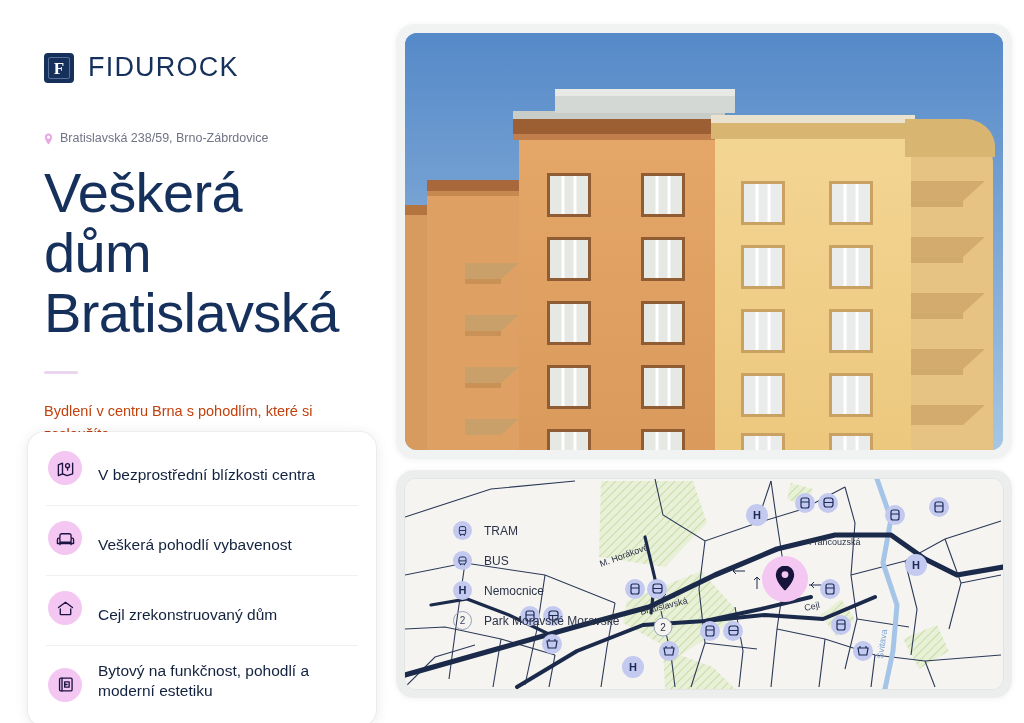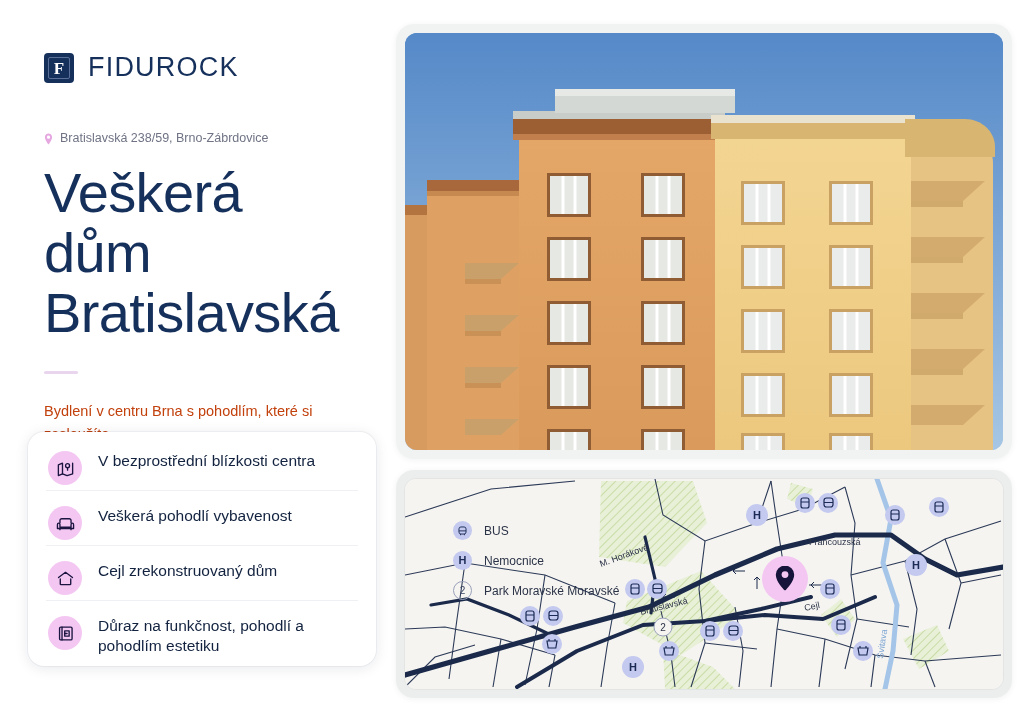--- a/index.html
+++ b/index.html
@@ -67,22 +67,22 @@
   
   .features {
     position: absolute; left: 28px; top: 432px;
     width: 348px;
     background: #fff;
     border-radius: 16px;
     box-shadow: 0 2px 14px rgba(20,30,60,.10), 0 0 0 1px rgba(20,30,60,.045);
     padding: 4px 18px 4px 18px;
   }
   .feat {
-    display: flex; align-items: flex-start; gap: 16px;
-    padding: 15px 2px 5px 2px;
+    display: flex; align-items: flex-end; gap: 16px;
+    padding: 15px 2px 20px 2px;
     border-bottom: 1px solid #eef0f3;
     min-height: 34px;
   }
   .feat:last-child { border-bottom: none; }
   .fic {
     width: 34px; height: 34px; border-radius: 50%;
     background: #f4c7f2; flex: 0 0 auto;
     display: flex; align-items: center; justify-content: center;
   }
   .fic svg { display:block; }
@@ -213,21 +213,21 @@
 
     <div class="feat">
       <span class="fic">
         <svg width="19" height="19" viewBox="0 0 24 24" fill="none" stroke="#1b1440" stroke-width="1.7" stroke-linecap="round" stroke-linejoin="round">
           <path d="M4.5 5.5c0-.9.7-1.6 1.6-1.6h12.6c.9 0 1.6.7 1.6 1.6v13c0 .9-.7 1.6-1.6 1.6H6.1c-.9 0-1.6-.7-1.6-1.6v-13z"></path>
           <path d="M7.6 3.9v16.2"></path>
           <path d="M11 8.6h5.6v6.8H11z"></path>
           <path d="M11 12h3"></path>
         </svg>
       </span>
-      <span class="ftxt">Důraz na funkčnost, pohodlí a pohodlím estetiku</span>
+      <span class="ftxt">Bytový na funkčnost, pohodlí a moderní estetiku</span>
     </div>
   </div>
 
   <div class="right">
 
     <div class="photo-shell">
       <div class="photo">
         <svg viewBox="0 0 598 417" preserveAspectRatio="none">
           <defs>
             <linearGradient id="sky" x1="0" y1="0" x2="0" y2="1">
@@ -536,20 +536,30 @@
 
           <g>
             <circle cx="380" cy="100" r="23" fill="#f4c7f2"></circle>
             <path d="M380 86.5a9.2 9.2 0 0 0-9.2 9.2c0 6.8 8 14.8 8.4 15.2a1.1 1.1 0 0 0 1.6 0c.4-.4 8.4-8.4 8.4-15.2a9.2 9.2 0 0 0-9.2-9.2z" fill="#16143a"></path>
             <circle cx="380" cy="95.6" r="3.4" fill="#f4c7f2"></circle>
           </g>
         </svg>
 
         <div class="legend">
 
+          <div class="lrow">
+            <span class="lico">
+              <svg width="11" height="11" viewBox="0 0 14 14" fill="none" stroke="#1b2b55" stroke-width="1.2">
+                <rect x="3" y="2" width="8" height="10" rx="2"></rect>
+                  <path d="M3 7h8"></path>
+                  <path d="M5 14l-1-2M9 14l1-2"></path>
+              </svg>
+            </span>
+            <span class="ltxt">TRAM</span>
+          </div>
 
           <div class="lrow">
             <span class="lico">
               <svg width="11" height="11" viewBox="0 0 14 14" fill="none" stroke="#1b2b55" stroke-width="1.2">
                 <rect x="2.5" y="2.5" width="9" height="9" rx="2.5"></rect>
                   <path d="M2.5 7.5h9"></path>
                   <path d="M4.5 13v-1.5M9.5 13v-1.5"></path>
               </svg>
             </span>
             <span class="ltxt">BUS</span>

